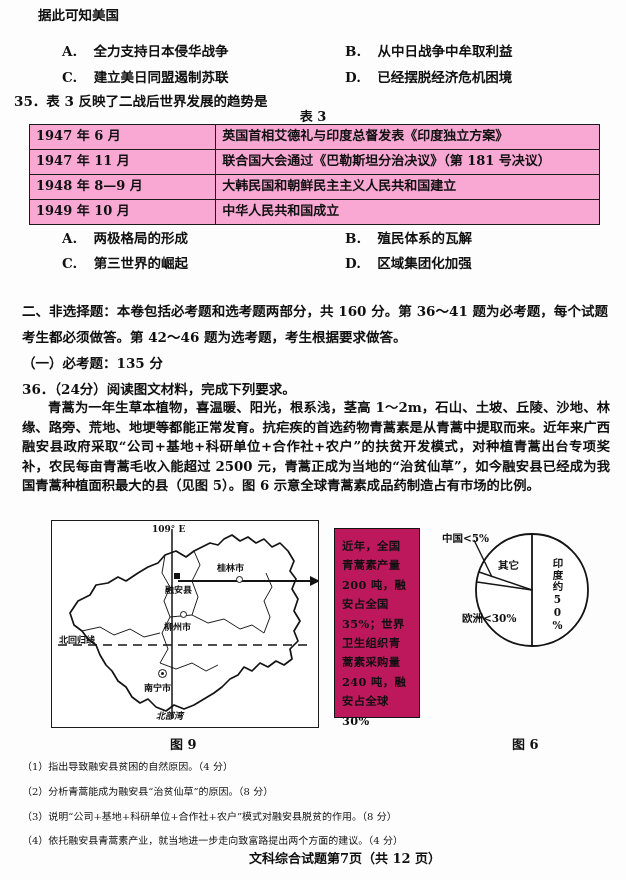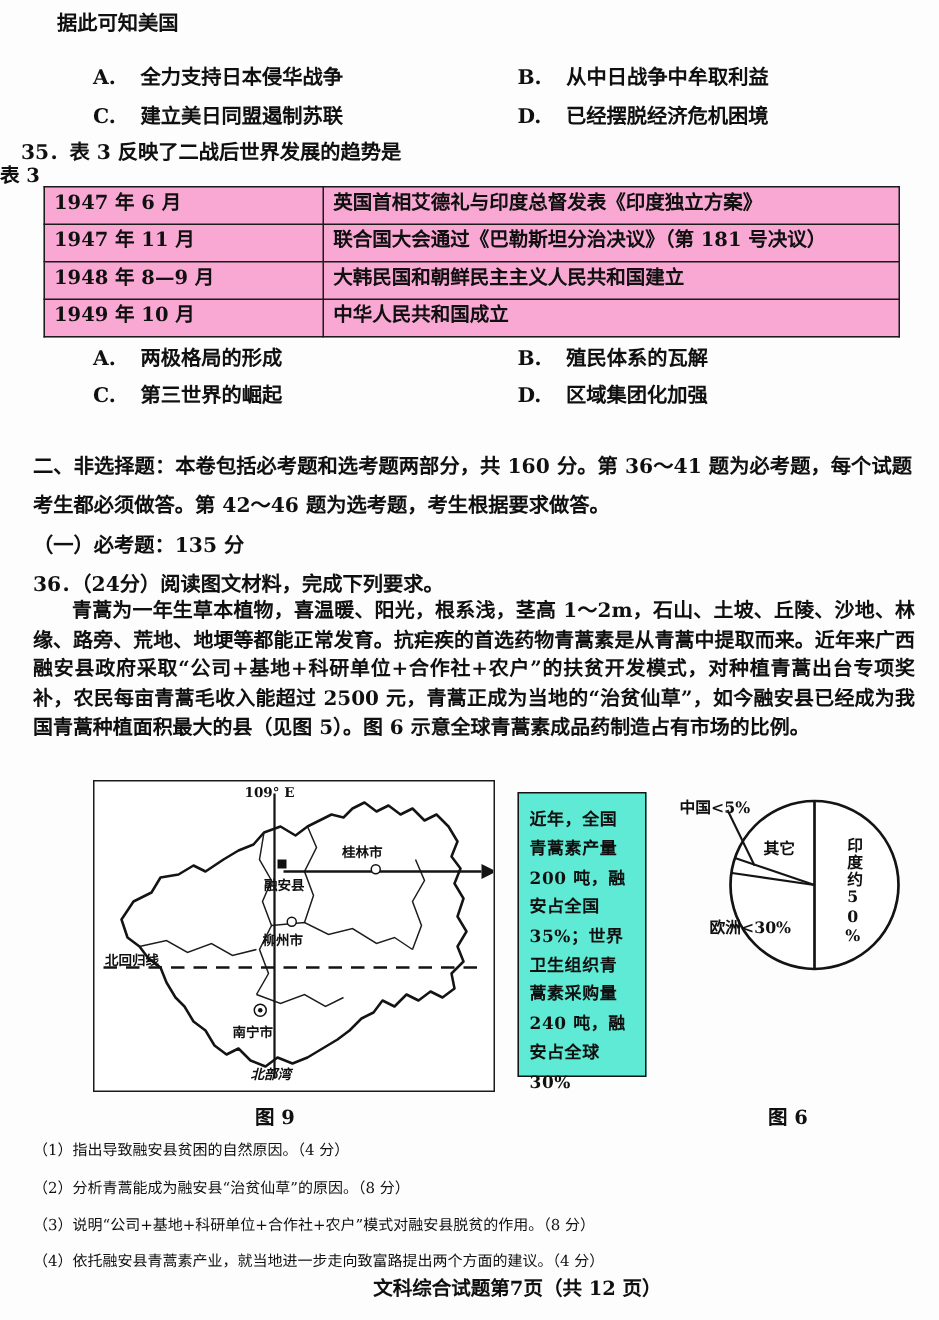--- a/index.html
+++ b/index.html
@@ -33,21 +33,21 @@
     white-space: nowrap;
     font-size: 13.5px;
     font-weight: 700;
   }
 
   
   .tbl-caption {
     position: absolute;
     left: 0; top: 106px;
     width: 626px;
-    text-align: left;
+    text-align: center;
     font-size: 13px;
     font-weight: 700;
   }
   table.t3 {
     position: absolute;
     left: 29px;
     top: 124px;
     width: 571px;
     border-collapse: collapse;
     font-size: 13px;
@@ -97,21 +97,21 @@
     font-size: 13.3px;
     font-weight: 700;
     line-height: 19.6px;
     text-align: justify;
     text-indent: 26px;
   }
 
   
   .fig-area {
     position: absolute;
-    left: 11px;
+    left: 0;
     top: 512px;
     width: 594px;
     height: 220px;
   }
 
   
   .map-frame {
     position: absolute;
     left: 51px;
     top: 8px;
@@ -162,21 +162,21 @@
   }
 
   
   .callout {
     position: absolute;
     left: 334px;
     top: 16px;
     width: 86px;
     height: 190px;
     border: 1.6px solid #141414;
-    background: #5eead4;
+    background: #be185d;
     box-sizing: border-box;
     padding: 8px 7px;
     font-size: 11.3px;
     font-weight: 700;
     line-height: 19.4px;
     letter-spacing: .4px;
     text-align: left;
   }
 
   

